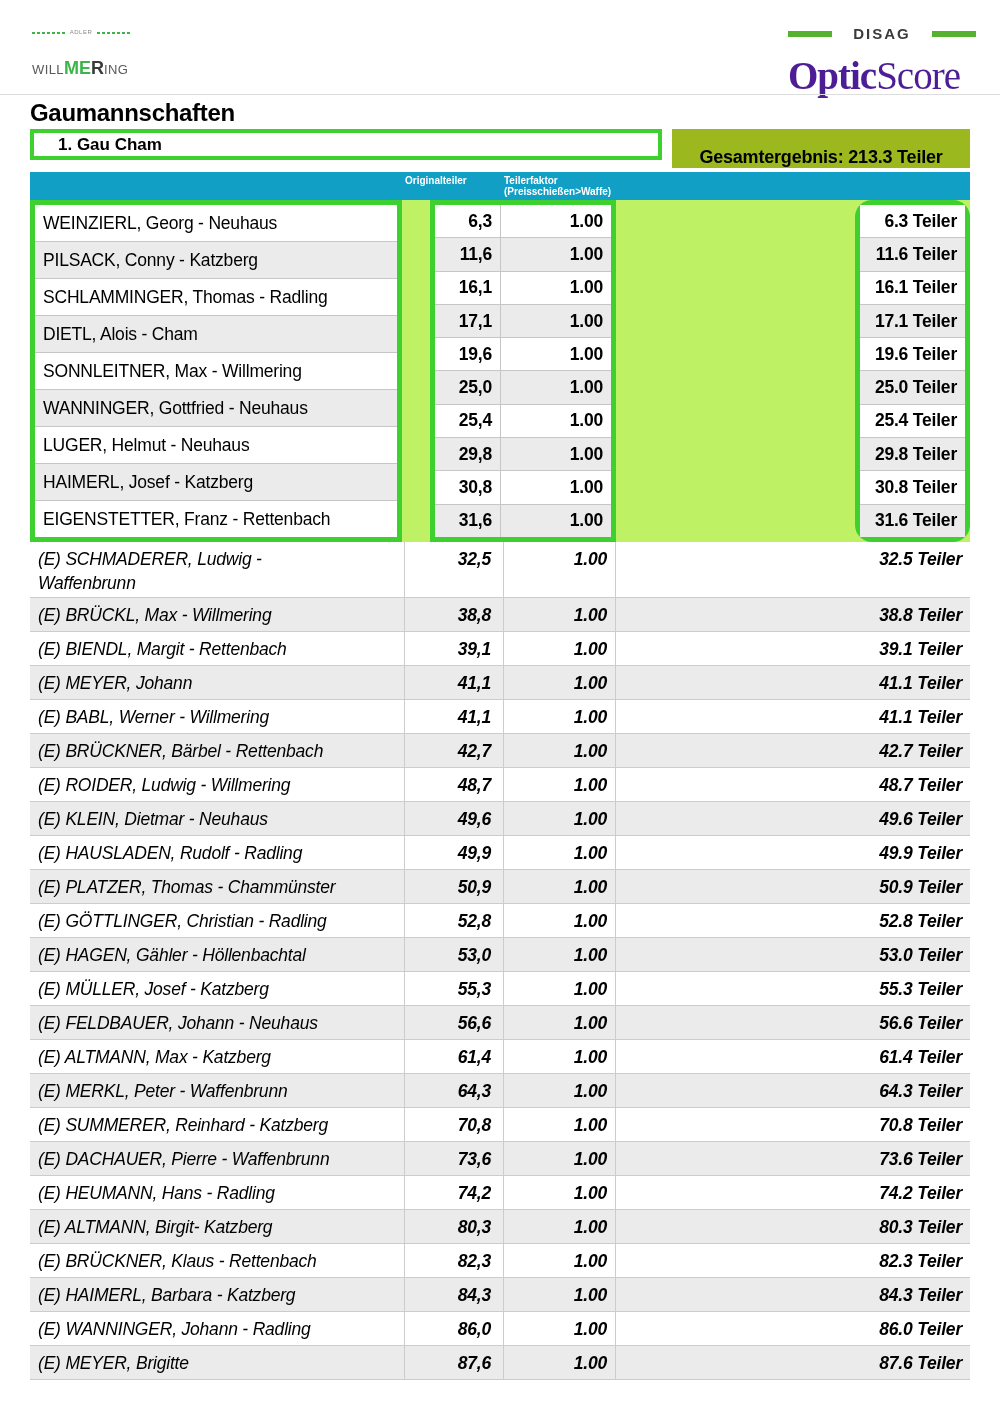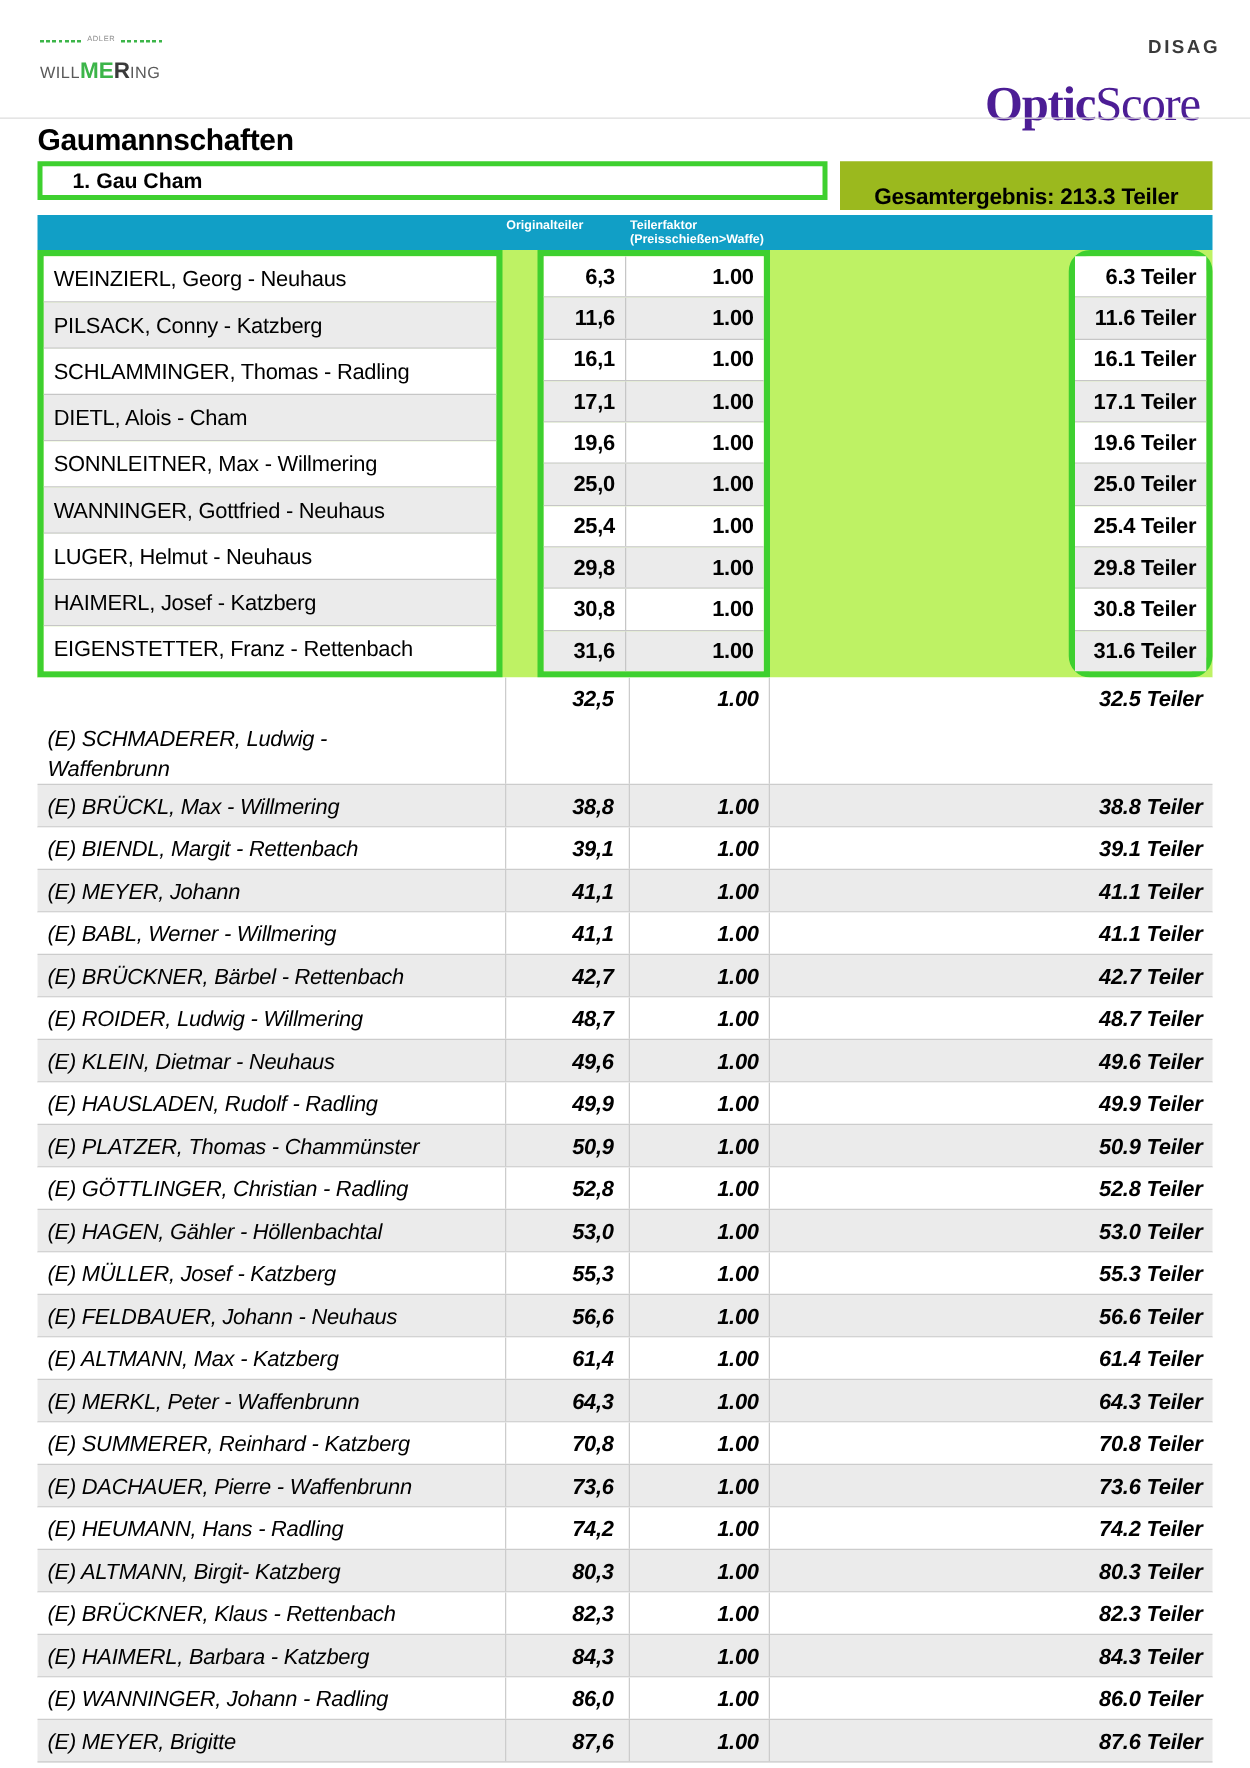--- a/index.html
+++ b/index.html
@@ -6,27 +6,27 @@
   .page{position:relative;width:1000px;height:1414px;background:#fff;overflow:hidden;
         font-family:"Liberation Sans",sans-serif;color:#000;}
 
   
   .logo-left{position:absolute;left:32px;top:28px;width:98px;}
   .adler-row{position:relative;height:9px;}
   .adler-dash{position:absolute;left:0;top:4px;width:100%;height:2px;
       background:repeating-linear-gradient(90deg,#3cb549 0 3px,transparent 3px 5px);}
   .adler-text{position:absolute;left:50%;transform:translateX(-50%);top:0;background:#fff;
       padding:0 3px;font-size:6px;line-height:9px;color:#8a8a8a;letter-spacing:.5px;}
-  .will-row{margin-top:9px;white-space:nowrap;line-height:20px;}
+  .will-row{margin-top:21px;white-space:nowrap;line-height:20px;}
   .will-p1,.will-p4{font-size:13px;color:#595959;letter-spacing:.4px;}
   .will-p2{font-size:18px;font-weight:bold;color:#3cb549;}
   .will-p3{font-size:18px;font-weight:bold;color:#3a3a3a;}
 
   .logo-right{position:absolute;left:788px;top:26px;width:188px;}
-  .disag-row{display:flex;align-items:flex-end;gap:4px;flex-direction:column;}
+  .disag-row{display:flex;align-items:center;gap:21px;}
   .disag-bar{flex:1;height:6px;background:#56b12e;}
   .disag-text{font-size:15px;font-weight:bold;color:#3a3a3a;letter-spacing:2px;line-height:15px;}
   .optic-row{font-size:39px;line-height:42px;color:#4c1d95;letter-spacing:-1px;white-space:nowrap;margin-top:14px;font-family:Liberation Serif, serif;}
   .optic-bold{font-weight:bold;}
   .optic-light{font-weight:normal;}
 
   .header-sep{position:absolute;left:0;top:94px;width:1000px;height:1px;background:#ddd;}
 
   
   .page-title{position:absolute;left:30px;top:99px;font-size:24px;font-weight:bold;
@@ -61,21 +61,21 @@
   .grp-teiler .t10-row{justify-content:flex-end;padding-right:8px;font-weight:bold;}
 
   
   .extras{position:absolute;left:30px;top:542px;width:940px;}
   .ex-row{display:flex;align-items:stretch;box-sizing:border-box;min-height:34px;
       border-bottom:1px solid #ccc;background:#fff;font-size:17.5px;letter-spacing:-.2px;}
   .ex-row:nth-child(even){background:#ebebeb;}
   .ex-row.tall{min-height:56px;}
   .ex-name{width:375px;box-sizing:border-box;border-right:1px solid #ccc;
       padding:5px 6px 0 8px;font-style:italic;line-height:24px;}
-  .ex-row.tall .ex-name span{display:inline-block;max-width:310px;margin-top:32px;}
+  .ex-row.tall .ex-name span{display:inline-block;max-width:310px;}
   .ex-orig{width:99px;box-sizing:border-box;border-right:1px solid #ccc;text-align:right;
       padding:5px 12px 0 0;font-style:italic;font-weight:bold;line-height:24px;}
   .ex-faktor{width:112px;box-sizing:border-box;border-right:1px solid #ccc;text-align:right;
       padding:5px 8px 0 0;font-style:italic;font-weight:bold;line-height:24px;}
   .ex-result{flex:1;text-align:right;padding:5px 8px 0 0;font-style:italic;font-weight:bold;line-height:24px;}
 </style>
 </head>
 <body>
 
 <div class="page">

